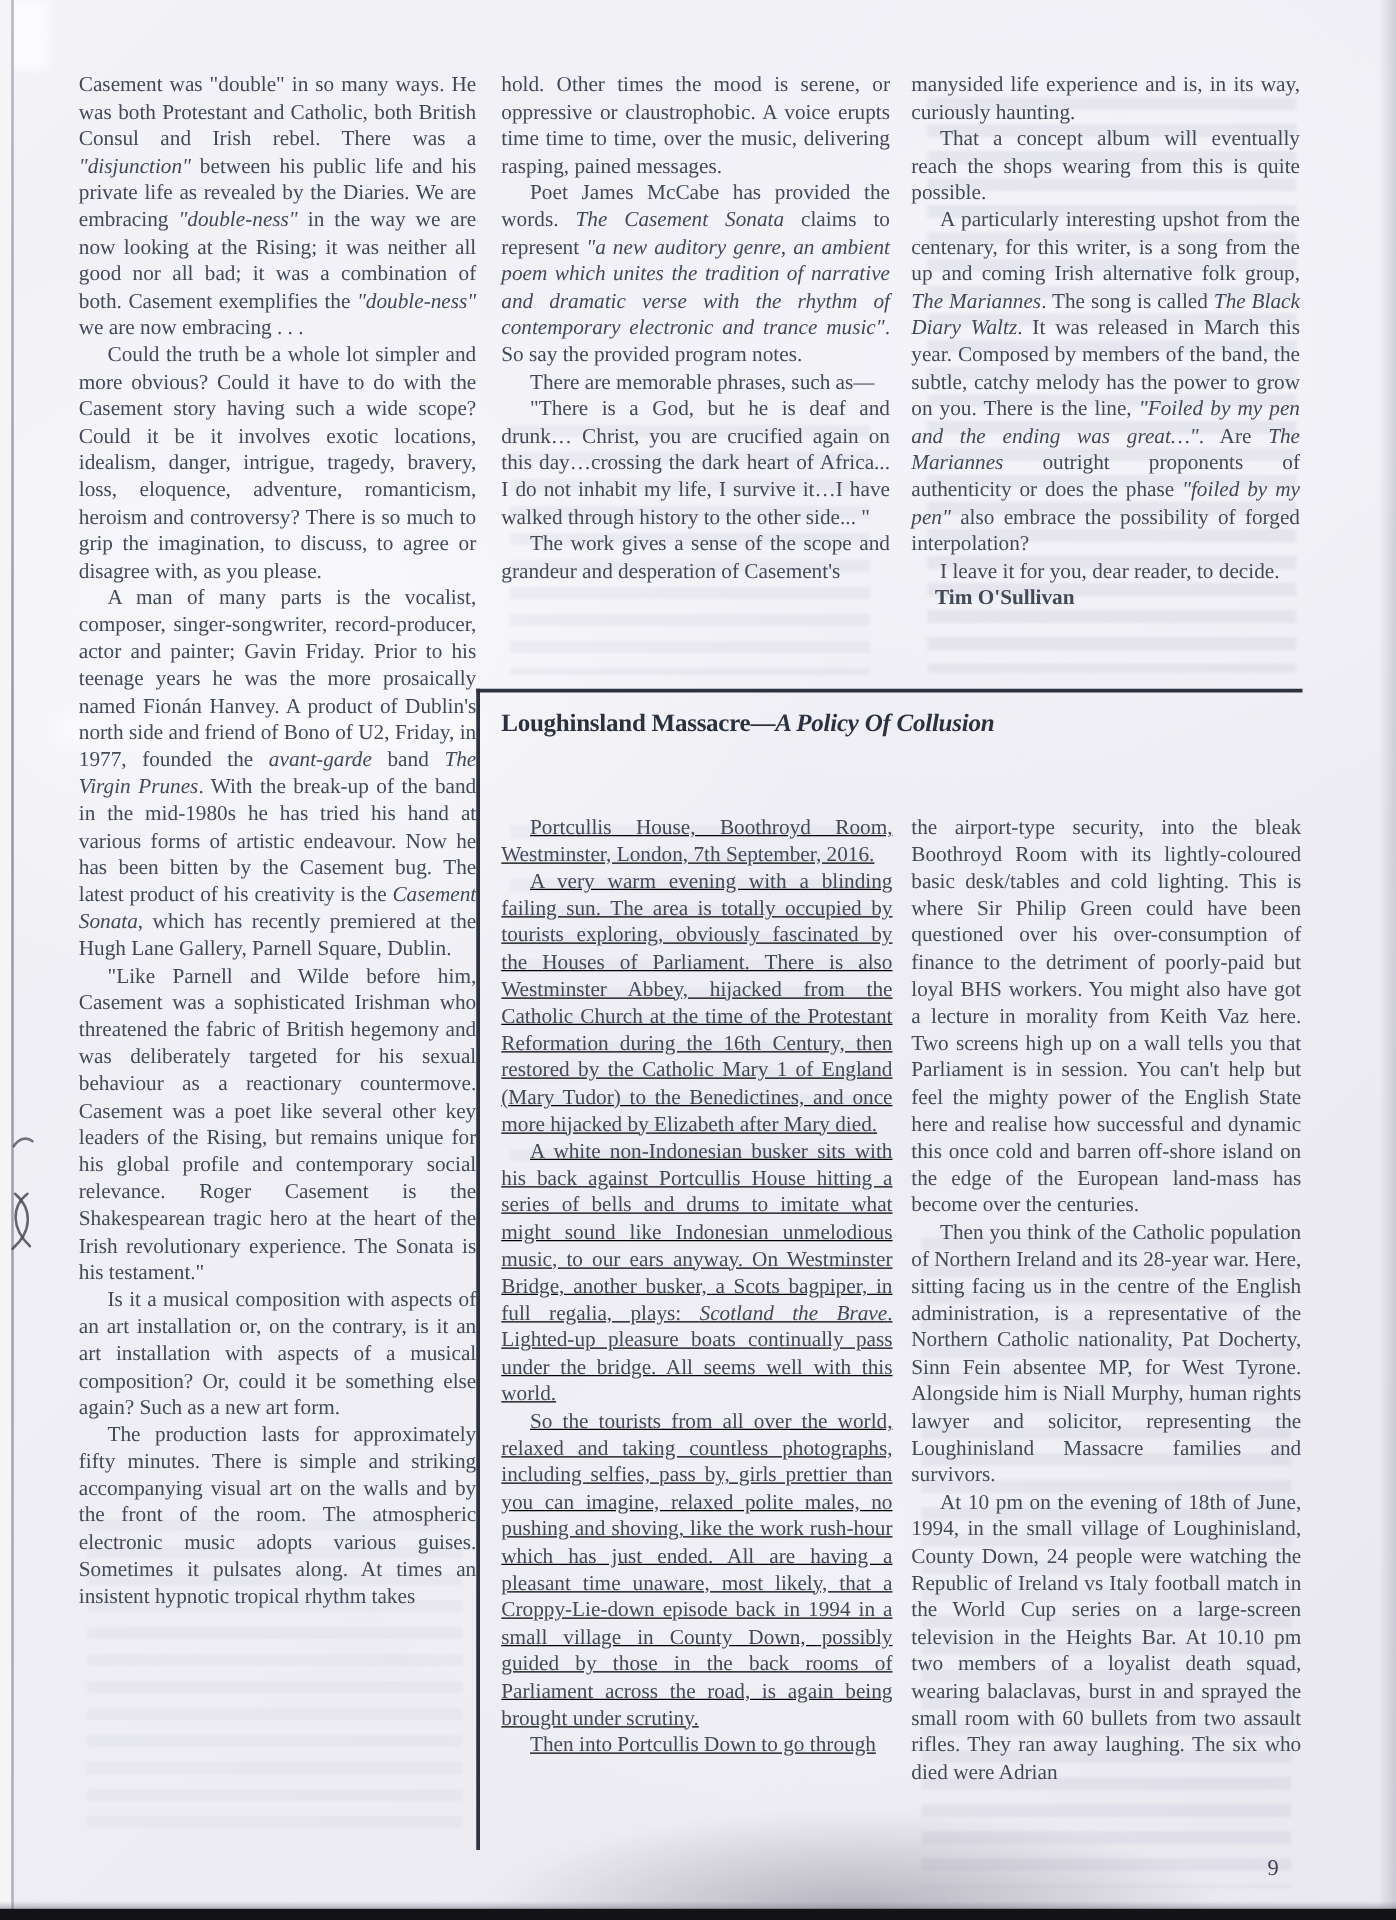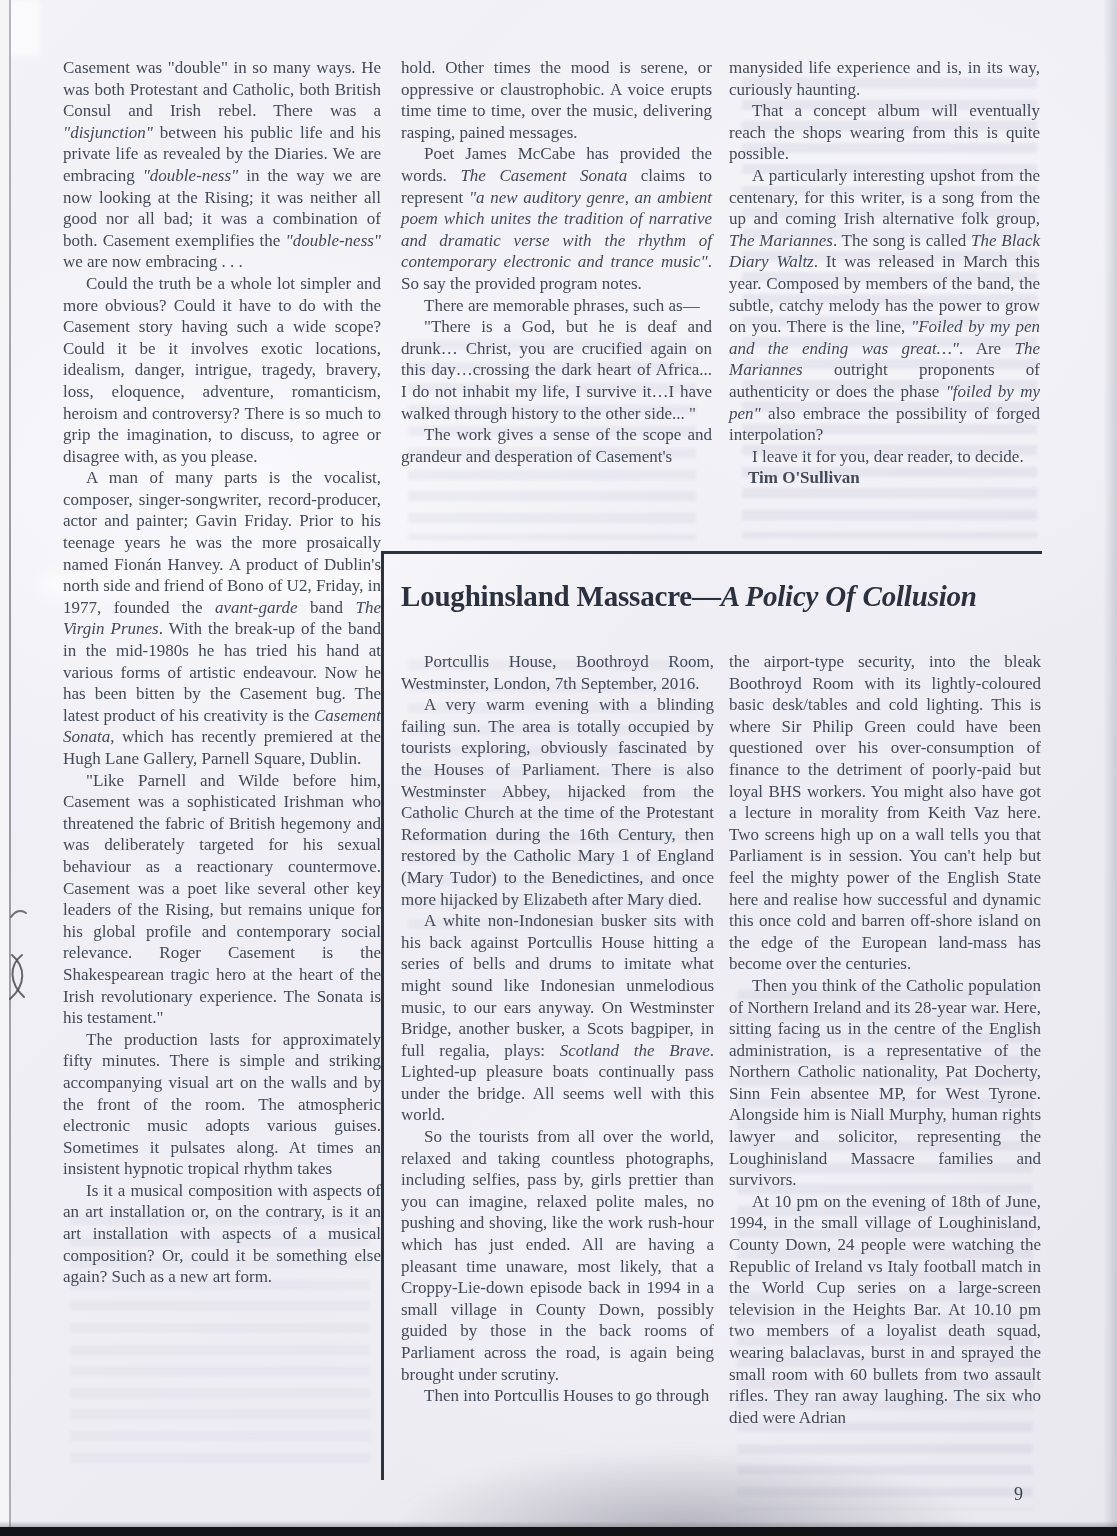--- a/index.html
+++ b/index.html
@@ -21,24 +21,24 @@
   .ind{text-indent:23px;}
   .gap{margin-top:22px;}
   .gap2{margin-top:42px;}
   .quote{margin-left:31px;}
   .right{text-align:right;}
   .it{font-style:italic;}
   .b{font-weight:bold;margin-left:19px;}
   
   .box{position:absolute;left:381px;top:551px;width:658px;height:926px;
        border-top:3px solid #2c323e;border-left:3px solid #2c323e;}
-  .headline{position:absolute;left:17px;top:26px;margin:0;font-weight:bold;
-            font-size:29px;letter-spacing:-.2px;color:#2b313e;white-space:nowrap;}
+  .headline{position:absolute;left:17px;top:14px;margin:0;font-weight:bold;
+            font-size:20px;letter-spacing:-.2px;color:#2b313e;white-space:nowrap;}
   .hl-sub{font-style:italic;}
-  .boxA{left:17px;top:97px;width:313px;}
+  .boxA{left:17px;top:97px;width:313px;text-decoration:underline;}
   .boxB{left:345px;top:97px;width:312px;font-family:Liberation Serif, serif;}
   
   .ghost{position:absolute;pointer-events:none;z-index:0;
          background:repeating-linear-gradient(to bottom,rgba(156,162,186,.15) 0px,rgba(156,162,186,.15) 10px,rgba(0,0,0,0) 10px,rgba(0,0,0,0) 21.6px);
          filter:blur(1.4px);}
   .g1{left:742px;top:78px;width:295px;height:460px;}
   .g2{left:408px;top:340px;width:288px;height:200px;opacity:.8;}
   .g3{left:737px;top:990px;width:296px;height:520px;opacity:.9;}
   .g4{left:70px;top:1215px;width:300px;height:255px;opacity:.6;}
   .g5{left:408px;top:660px;width:290px;height:270px;opacity:.6;}
@@ -71,22 +71,22 @@
   <div class="ghost g4"></div>
   <div class="ghost g5"></div>
   <div class="streak"></div>
   <div class="corner"></div>
 
   <div class="col col1">
       <p class=""><span>Casement was "double" in so many ways. He was both Protestant and Catholic, both British Consul and Irish rebel. There was a </span><span class="it">"disjunction"</span><span> between his public life and his private life as revealed by the Diaries. We are embracing </span><span class="it">"double-ness"</span><span> in the way we are now looking at the Rising; it was neither all good nor all bad; it was a combination of both. Casement exemplifies the </span><span class="it">"double-ness"</span><span> we are now embracing . . .</span></p>
       <p class="ind"><span>Could the truth be a whole lot simpler and more obvious? Could it have to do with the Casement story having such a wide scope? Could it be it involves exotic locations, idealism, danger, intrigue, tragedy, bravery, loss, eloquence, adventure, romanticism, heroism and controversy? There is so much to grip the imagination, to discuss, to agree or disagree with, as you please.</span></p>
       <p class="ind gap"><span>A man of many parts is the vocalist, composer, singer-songwriter, record-producer, actor and painter; Gavin Friday. Prior to his teenage years he was the more prosaically named Fionán Hanvey. A product of Dublin's north side and friend of Bono of U2, Friday, in 1977, founded the </span><span class="it">avant-garde</span><span> band </span><span class="it">The Virgin Prunes</span><span>. With the break-up of the band in the mid-1980s he has tried his hand at various forms of artistic endeavour. Now he has been bitten by the Casement bug. The latest product of his creativity is the </span><span class="it">Casement Sonata</span><span>, which has recently premiered at the Hugh Lane Gallery, Parnell Square, Dublin.</span></p>
       <p class="ind quote"><span>"Like Parnell and Wilde before him, Casement was a sophisticated Irishman who threatened the fabric of British hegemony and was deliberately targeted for his sexual behaviour as a reactionary countermove. Casement was a poet like several other key leaders of the Rising, but remains unique for his global profile and contemporary social relevance. Roger Casement is the Shakespearean tragic hero at the heart of the Irish revolutionary experience. The Sonata is his testament."</span></p>
+      <p class="ind gap"><span>Is it a musical composition with aspects of an art installation or, on the contrary, is it an art installation with aspects of a musical composition? Or, could it be something else again?  Such as a new art form.</span></p>
       <p class="ind"><span>The production lasts for approximately fifty minutes. There is simple and striking accompanying visual art on the walls and by the front of the room. The atmospheric electronic music adopts various guises. Sometimes it pulsates along. At times an insistent hypnotic tropical rhythm takes</span></p>
-      <p class="ind gap"><span>Is it a musical composition with aspects of an art installation or, on the contrary, is it an art installation with aspects of a musical composition? Or, could it be something else again?  Such as a new art form.</span></p>
     </div>
   <div class="col col2">
       <p class=""><span>hold. Other times the mood is serene, or oppressive or claustrophobic. A voice erupts time time to time, over the music, delivering rasping, pained messages.</span></p>
       <p class="ind"><span>Poet James McCabe has provided the words. </span><span class="it">The Casement Sonata</span><span> claims to represent </span><span class="it">"a new auditory genre, an ambient poem which unites the tradition of narrative and dramatic verse with the rhythm of contemporary electronic and trance music"</span><span>. So say the provided program notes.</span></p>
       <p class="ind"><span>There are memorable phrases, such as—</span></p>
       <p class="ind quote gap"><span>"There is a God, but he is deaf and drunk… Christ, you are crucified again on this day…crossing the dark heart of Africa... I do not inhabit my life, I survive it…I have walked through history to the other side... "</span></p>
       <p class="ind gap"><span>The work gives a sense of the scope and grandeur and desperation of Casement's</span></p>
     </div>
   <div class="col col3">
       <p class=""><span>manysided life experience and is, in its way, curiously haunting.</span></p>
@@ -96,21 +96,21 @@
       <p class="right"><span class="b">Tim O'Sullivan</span></p>
     </div>
 
   <div class="box">
     <h1 class="headline"><span class="hl-main">Loughinsland Massacre</span><span class="hl-dash">—</span><span class="hl-sub">A Policy Of Collusion</span></h1>
     <div class="col boxA">
         <p class="ind"><span>Portcullis House, Boothroyd Room, Westminster, London, 7th September, 2016.</span></p>
         <p class="ind"><span>A very warm evening with a blinding failing sun. The area is totally occupied by tourists exploring, obviously fascinated by the Houses of Parliament. There is also Westminster Abbey, hijacked from the Catholic Church at the time of the Protestant Reformation during the 16th Century, then restored by the Catholic Mary 1 of England (Mary Tudor) to the Benedictines, and once more hijacked by Elizabeth after Mary died.</span></p>
         <p class="ind"><span>A white non-Indonesian busker sits with his back against Portcullis House hitting a series of bells and drums to imitate what might sound like Indonesian unmelodious music, to our ears anyway. On Westminster Bridge, another busker, a Scots bagpiper, in full regalia, plays: </span><span class="it">Scotland the Brave</span><span>. Lighted-up pleasure boats continually pass under the bridge. All seems well with this world.</span></p>
         <p class="ind"><span>So the tourists from all over the world, relaxed and taking countless photographs, including selfies, pass by, girls prettier than you can imagine, relaxed polite males, no pushing and shoving, like the work rush-hour which has just ended. All are having a pleasant time unaware, most likely, that a Croppy-Lie-down episode back in 1994 in a small village in County Down, possibly guided by those in the back rooms of Parliament across the road, is again being brought under scrutiny.</span></p>
-        <p class="ind gap2"><span>Then into Portcullis Houses to go through</span></p>
+        <p class="ind gap2"><span>Then into Portcullis Down to go through</span></p>
       </div>
     <div class="col boxB">
         <p class=""><span>the airport-type security, into the bleak Boothroyd Room with its lightly-coloured basic desk/tables and cold lighting. This is where Sir Philip Green could have been questioned over his over-consumption of finance to the detriment of poorly-paid but loyal BHS workers. You might also have got a lecture in morality from Keith Vaz here. Two screens high up on a wall tells you that Parliament is in session. You can't help but feel the mighty power of the English State here and realise how successful and dynamic this once cold and barren off-shore island on the edge of the European land-mass has become over the centuries.</span></p>
         <p class="ind"><span>Then you think of the Catholic population of Northern Ireland and its 28-year war. Here, sitting facing us in the centre of the English administration, is a representative of the Northern Catholic nationality, Pat Docherty, Sinn Fein absentee MP, for West Tyrone. Alongside him is Niall Murphy, human rights lawyer and solicitor, representing the Loughinisland Massacre families and survivors.</span></p>
         <p class="ind gap2"><span>At 10 pm on the evening of 18th of June, 1994, in the small village of Loughinisland, County Down, 24 people were watching the Republic of Ireland vs Italy football match in the World Cup series on a large-screen television in the Heights Bar. At 10.10 pm two members of a loyalist death squad, wearing balaclavas, burst in and sprayed the small room with 60 bullets from two assault rifles. They ran away laughing. The six who died were Adrian</span></p>
       </div>
   </div>
 
   <div class="smudge"></div>
   <div class="spine-light"></div>

